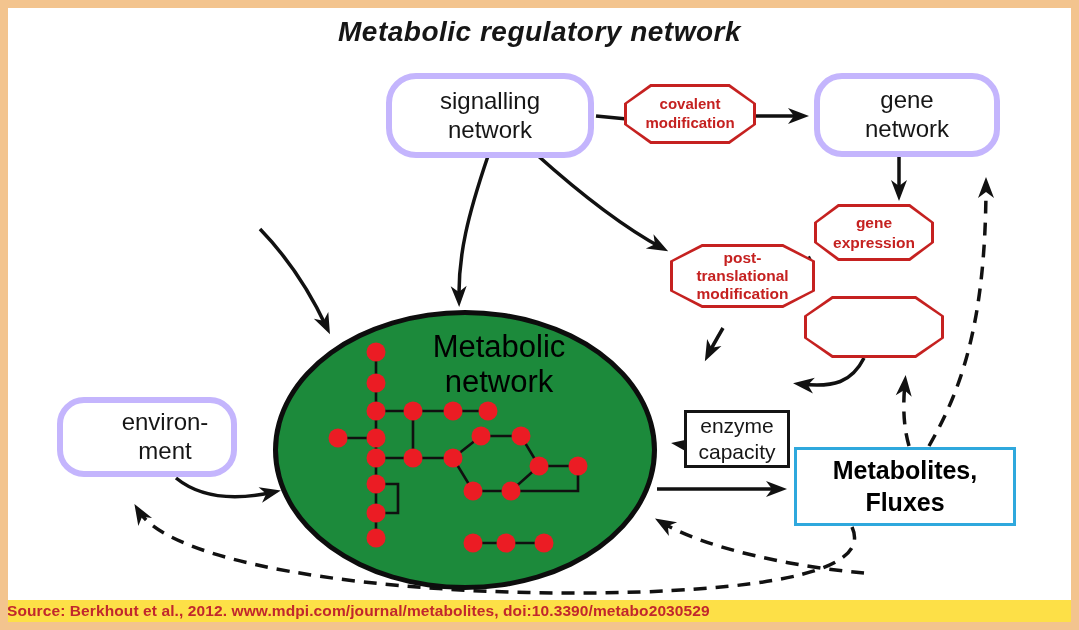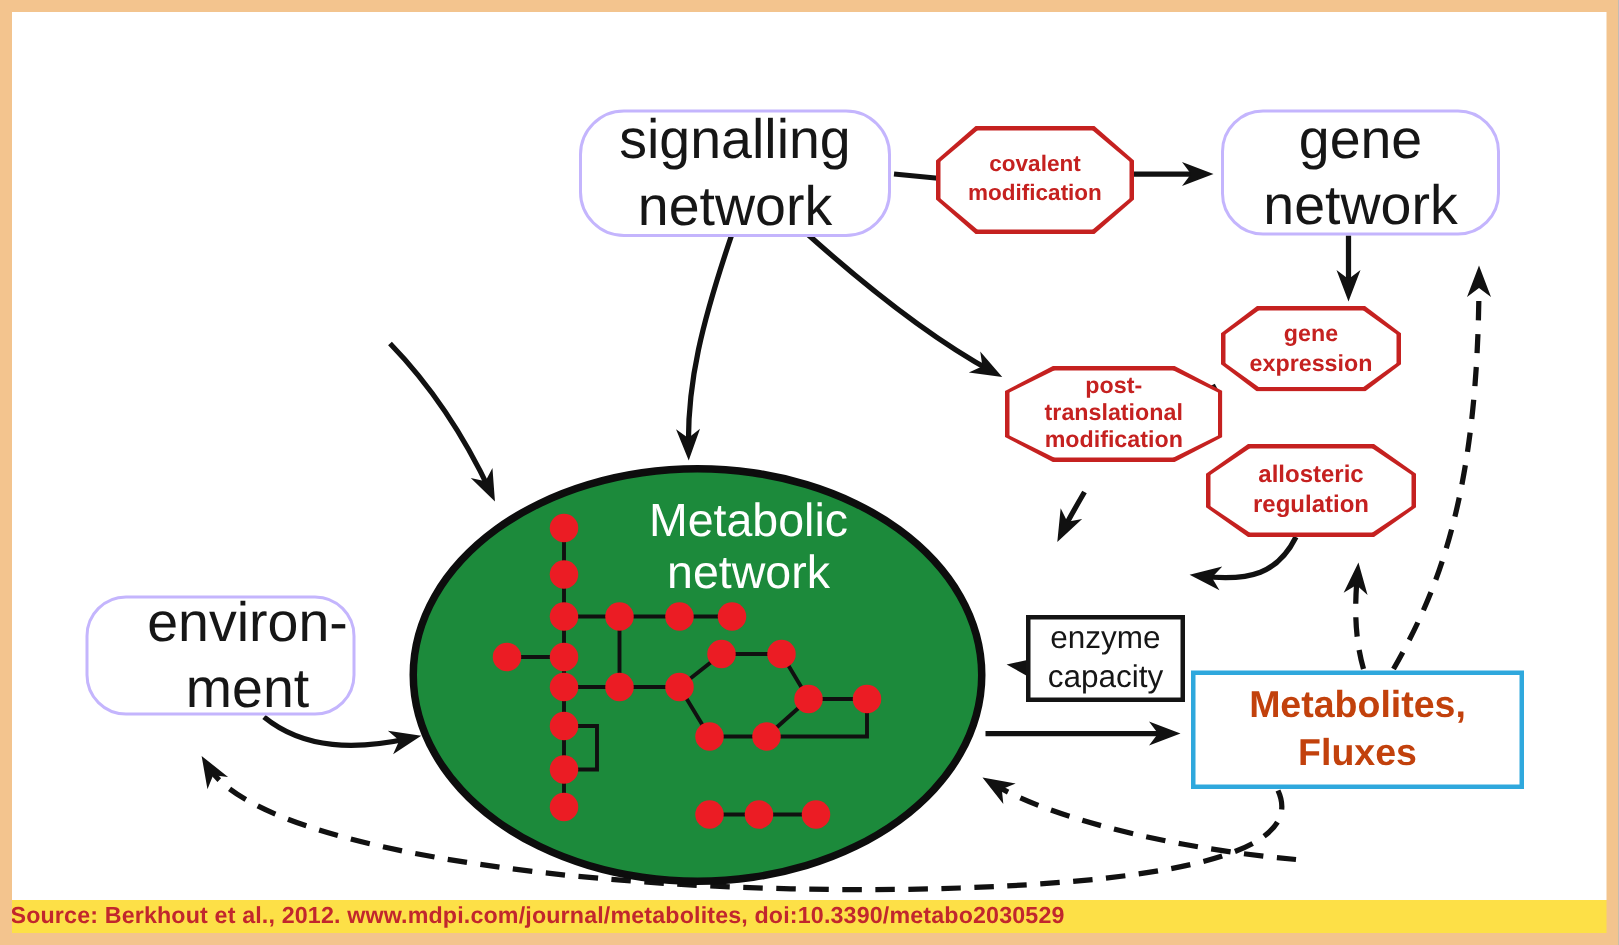--- a/index.html
+++ b/index.html
@@ -4,36 +4,36 @@
 <style>
   html,body{margin:0;padding:0;background:#888;}
   .page{position:relative;width:1079px;height:630px;background:#ffffff;overflow:hidden;
         font-family:"Liberation Sans","DejaVu Sans",sans-serif;}
   .frame{position:absolute;inset:0;border:8px solid #F3C48E;pointer-events:none;z-index:10;}
   .title{position:absolute;top:16px;left:0;right:0;text-align:center;
          font-size:28px;font-weight:700;font-style:italic;color:#161616;letter-spacing:.5px;z-index:3;}
   .node{position:absolute;display:flex;align-items:center;justify-content:center;
         text-align:center;z-index:3;box-sizing:border-box;}
   .label{white-space:pre-line;}
-  .rrect{background:#fff;border:2px solid #c4b5fd;color:#161616;font-size:37px;line-height:1.2;}
+  .rrect{background:#fff;border:6px solid #c4b5fd;color:#161616;font-size:24px;line-height:1.2;}
   .oct{z-index:3;}
   .oct .oct-outer{position:absolute;inset:0;background:#C52120;
         clip-path:polygon(20% 0%,80% 0%,100% 32%,100% 68%,80% 100%,20% 100%,0% 68%,0% 32%);}
   .oct .oct-inner{position:absolute;inset:2.6px;background:#fff;
         clip-path:polygon(20% 0%,80% 0%,100% 32%,100% 68%,80% 100%,20% 100%,0% 68%,0% 32%);}
   .oct.tall .oct-outer{clip-path:polygon(22% 0%,78% 0%,100% 26%,100% 74%,78% 100%,22% 100%,0% 74%,0% 26%);}
   .oct.tall .oct-inner{clip-path:polygon(22% 0%,78% 0%,100% 26%,100% 74%,78% 100%,22% 100%,0% 74%,0% 26%);}
   .oct .label{position:relative;color:#C52120;font-weight:700;font-size:15.5px;line-height:1.25;}
   .ellipse{position:absolute;left:273px;top:310px;width:384px;height:280px;border-radius:50%;
         background:#1C8A3B;border:5px solid #0d0d0d;box-sizing:border-box;z-index:2;}
   .ellipse .label{position:absolute;left:86px;top:14px;width:270px;text-align:center;
-        color:#ffffff;font-size:31px;line-height:1.13;}
+        color:#000000;font-size:31px;line-height:1.13;}
   .dots-svg{position:absolute;left:0;top:0;width:100%;height:100%;}
   .rect-plain{background:#fff;border:3px solid #141414;color:#161616;font-size:21px;line-height:1.25;margin-top:48px;}
-  .blue-box{background:#fff;border:3px solid #2FA8DD;color:#c2410c;font-weight:700;
+  .blue-box{background:#fff;border:3px solid #2FA8DD;color:#000000;font-weight:700;
         font-size:25px;line-height:1.25;}
   .arrows{position:absolute;left:0;top:0;width:1079px;height:630px;z-index:1;}
   .footer{position:absolute;left:0;right:0;top:600px;bottom:0;background:#fde047;z-index:2;text-decoration:underline;}
   .footer .src{position:absolute;left:7px;top:2px;font-size:15.5px;font-weight:700;
         color:#C1272D;letter-spacing:.1px;white-space:nowrap;}
 </style>
 </head>
 <body>
 
 <div class="page">
@@ -57,38 +57,39 @@
     <path d="M 729,421 C 722,441 704,448 678,444" fill="none" stroke="#111" stroke-width="3.5" marker-end="url(#ah)"></path>
     <path d="M 176,478 C 203,500 238,500 274,492" fill="none" stroke="#111" stroke-width="3.5" marker-end="url(#ah)"></path>
     <path d="M 657,489 L 780,489" fill="none" stroke="#111" stroke-width="3.5" marker-end="url(#ah)"></path>
 
     <path d="M 929,446 C 958,395 986,330 986,184" fill="none" stroke="#111" stroke-width="3.5" stroke-dasharray="13 9" marker-end="url(#ah)"></path>
     <path d="M 909,446 C 903,425 903,404 905,382" fill="none" stroke="#111" stroke-width="3.5" stroke-dasharray="13 9" marker-end="url(#ah)"></path>
     <path d="M 864,573 C 795,567 706,549 661,522" fill="none" stroke="#111" stroke-width="3.5" stroke-dasharray="13 9" marker-end="url(#ah)"></path>
     <path d="M 852,527 C 868,562 810,586 640,592 C 430,599 175,572 138,510" fill="none" stroke="#111" stroke-width="3.5" stroke-dasharray="13 9" marker-end="url(#ah)"></path>
   </svg>
 
+  <div class="title">Metabolic regulatory network</div>
 
   <div class="node rrect" style="left:386px;top:73px;width:208px;height:85px;border-radius:30px;">
     <span class="label">signalling
 network</span>
   </div>
 
   <div class="node rrect" style="left:814px;top:73px;width:186px;height:84px;border-radius:28px;">
     <span class="label">gene
 network</span>
   </div>
 
 
   <div class="node rrect" style="left:57px;top:397px;width:180px;height:80px;border-radius:27px;padding-left:36px;">
     <span class="label">environ-
 ment</span>
   </div>
 
-  <div class="node oct" style="left:624px;top:84px;width:132px;height:72px;">
+  <div class="node oct" style="left:624px;top:84px;width:132px;height:60px;">
     <div class="oct-outer"></div>
     <div class="oct-inner"></div>
     <span class="label" style="font-size:15px;">covalent
 modification</span>
   </div>
 
   <div class="node oct" style="left:814px;top:204px;width:120px;height:57px;">
     <div class="oct-outer"></div>
     <div class="oct-inner"></div>
     <span class="label">gene
@@ -99,22 +100,20 @@
     <div class="oct-outer"></div>
     <div class="oct-inner"></div>
     <span class="label" style="line-height:1.15;">post-
 translational
 modification</span>
   </div>
 
   <div class="node oct" style="left:804px;top:296px;width:140px;height:62px;">
     <div class="oct-outer"></div>
     <div class="oct-inner"></div>
-    <span class="label" style="font-size:16px;">allosteric
-regulation</span>
   </div>
 
   <div class="node rect-plain" style="left:684px;top:362px;width:106px;height:58px;">
     <span class="label">enzyme
 capacity</span>
   </div>
 
   <div class="node blue-box" style="left:794px;top:447px;width:222px;height:79px;">
     <span class="label">Metabolites,
 Fluxes</span>

